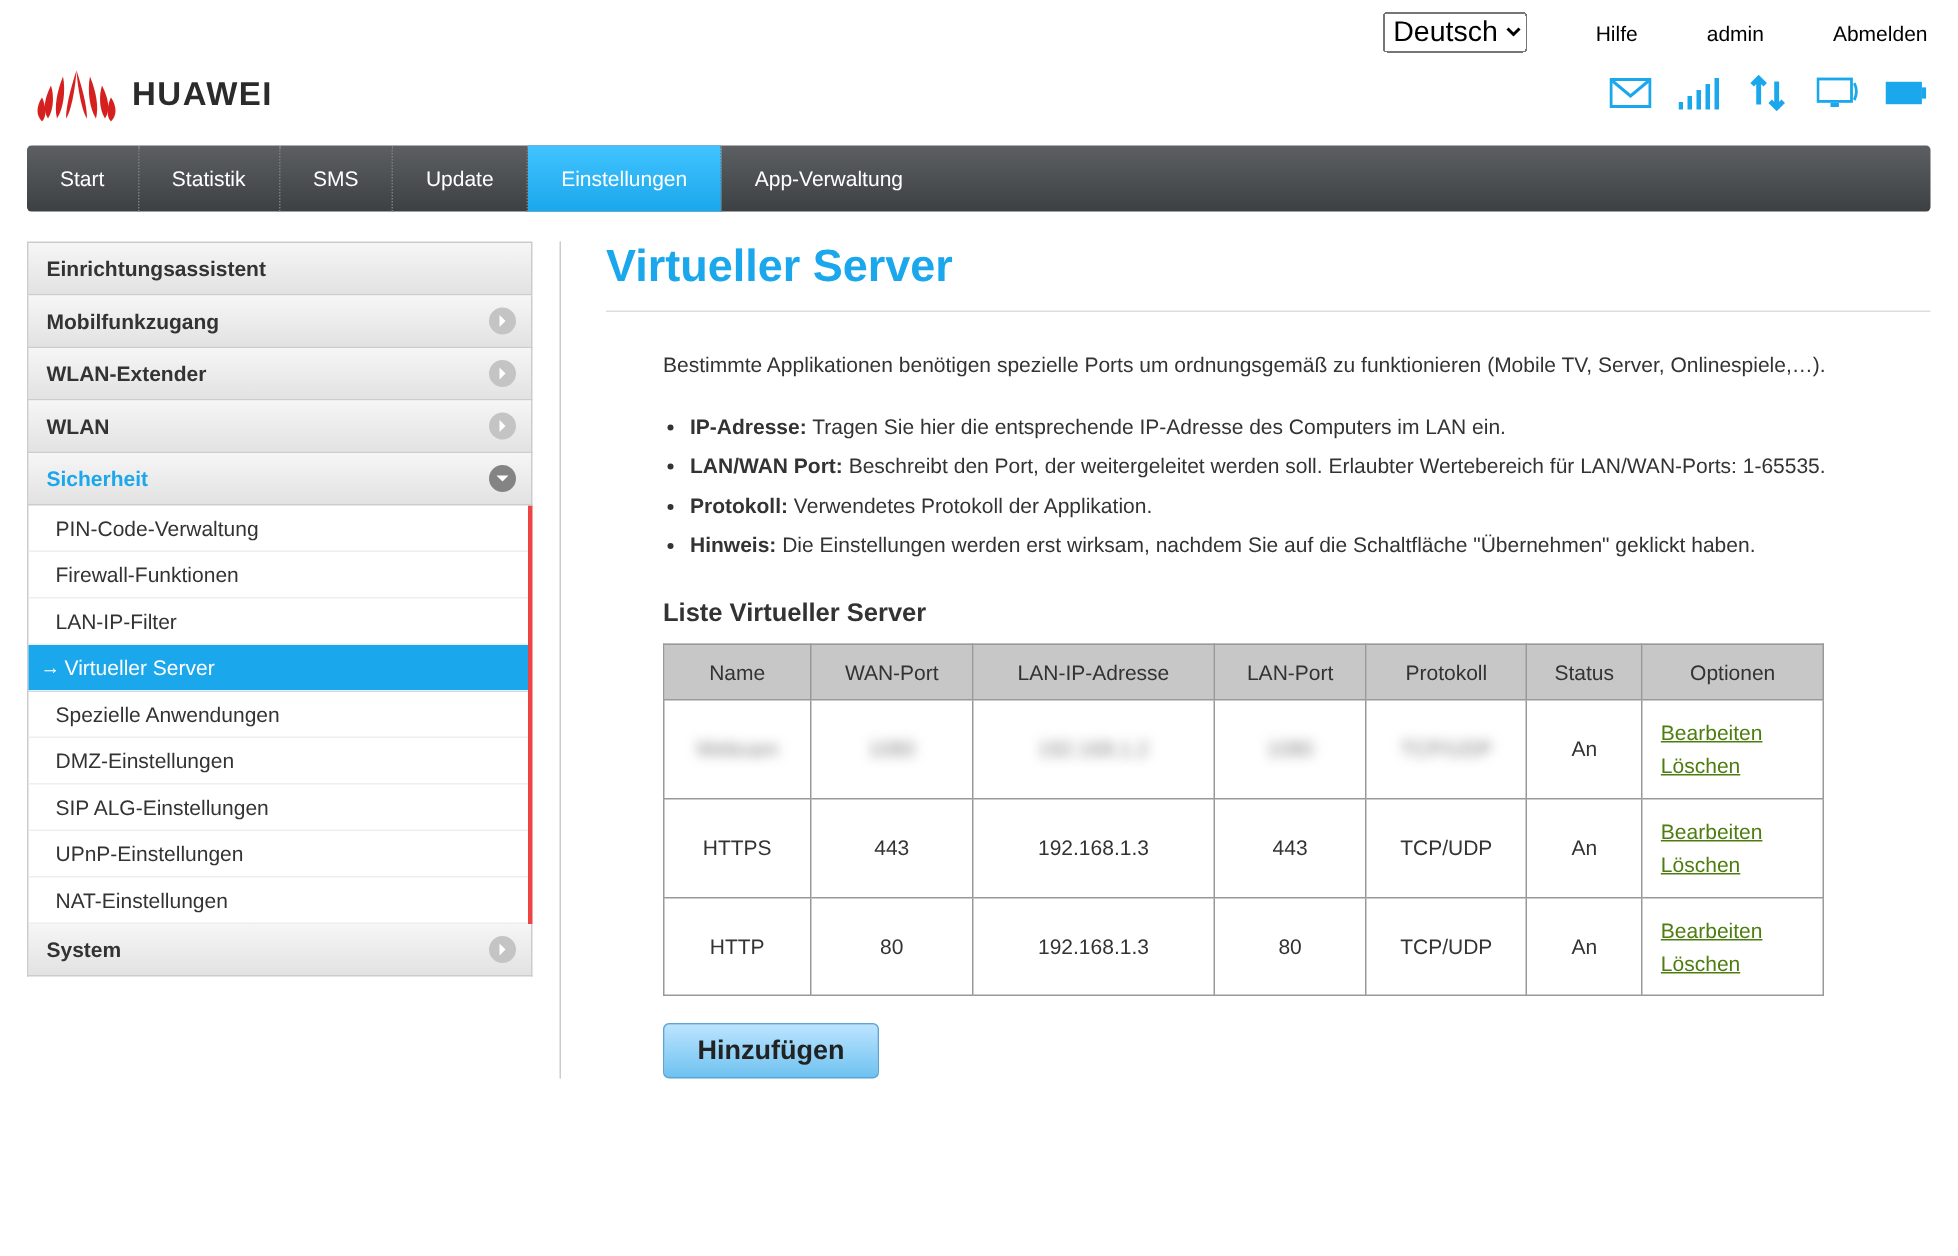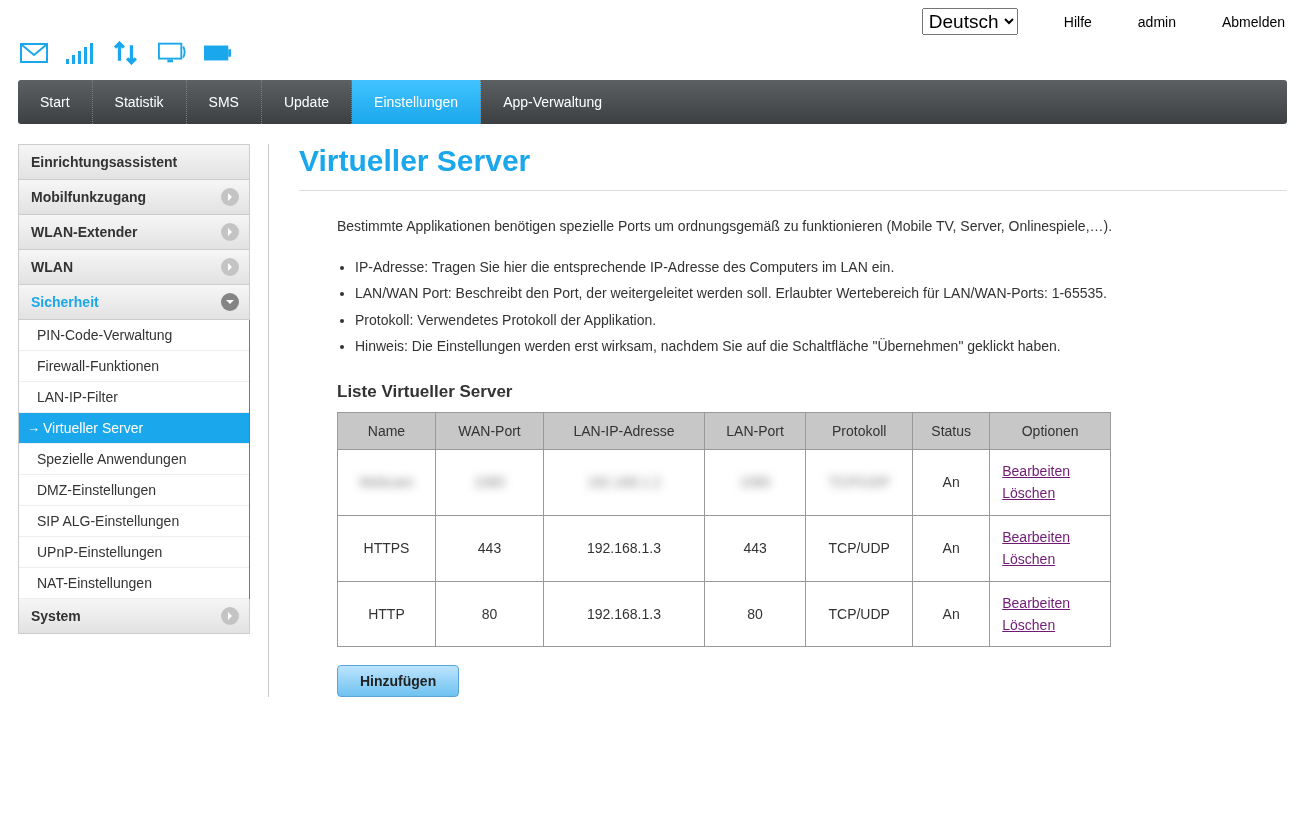--- a/index.html
+++ b/index.html
@@ -19,66 +19,83 @@
 .status-icons svg { width: 28px; height: 24px; }
 
 
 .nav { display: flex; background: linear-gradient(#5c6063,#3d4042); height: 44px; margin: 0 18px; border-radius: 3px; }
 .nav-item { color: #fff; font-weight: 400; font-size: 14px; padding: 0 22px; display: flex; align-items: center; cursor: pointer; border-right: 1px dotted #7a7d80; }
 .nav-item.active { background: linear-gradient(#42c3ff,#1aa7ec); }
 .nav-item:last-child { border-right: none; }
 
 
 .main { display: flex; padding: 20px 18px; }
-.side { width: 251px; flex-shrink: 0; border-right: 1px solid #ccc; padding-right: 18px; margin-right: 30px; }
+.side { width: 356px; flex-shrink: 0; border-right: 1px solid #ccc; padding-right: 18px; margin-right: 30px; }
 .content { flex: 1; }
 
 
 .acc-item { background: linear-gradient(#f6f6f6,#e2e2e2); border: 1px solid #ccc; border-top: none; padding: 9px 12px; font-weight: 700; position: relative; cursor: pointer; }
 .acc-item:first-child { border-top: 1px solid #ccc; }
 .chev { position: absolute; right: 10px; top: 50%; transform: translateY(-50%); width: 18px; height: 18px; border-radius: 50%; background: #c4c4c4; display: flex; align-items: center; justify-content: center; }
 .chev svg { width: 10px; height: 10px; fill: #fff; }
 .acc-item.open { color: #1aa7ec; }
 .acc-item.open .chev { background: #848484; }
 .acc-item.open .chev svg { transform: rotate(90deg); }
-.sub-list { border-left: 1px solid #ccc; border-right: 1px solid #ef4444; }
+.sub-list { border-left: 1px solid #ccc; border-right: 3px solid #ef4444; }
 .sub-item { padding: 7px 12px 7px 18px; border-bottom: 1px solid #eee; font-size: 14px; color: #333; cursor: pointer; }
 .sub-item.active { background: #1aa7ec; color: #fff; position: relative; padding-left: 24px; }
 .sub-item.active::before { content: "→"; position: absolute; left: 8px; color: #fff; font-size: 13px; }
 
 
 .page-title { color: #1aa7ec; font-size: 30px; font-weight: 700; padding-bottom: 12px; border-bottom: 1px solid #ddd; margin-bottom: 22px; }
 .intro { line-height: 1.9; margin-bottom: 14px; padding-left: 38px; }
 .bullets { padding-left: 38px; line-height: 1.9; margin-bottom: 22px; }
 .bullets li { list-style: disc; margin-left: 18px; }
-.bullets li b { font-weight: 400; }
+.bullets li b { font-weight: 700; }
 
 .table-title { padding-left: 38px; font-weight: 700; font-size: 17px; margin-bottom: 10px; }
 .vs-table { margin-left: 38px; border-collapse: collapse; width: 774px; }
 .vs-table th, .vs-table td { border: 1px solid #999; padding: 10px 8px; text-align: center; font-size: 14px; }
 .vs-table th { background: #c7c7c7; font-weight: 400; }
 .vs-table td.blurred { color: transparent; text-shadow: 0 0 8px rgba(0,0,0,0.5); user-select: none; }
 .opt-cell { text-align: left !important; padding-left: 12px !important; }
-.opt-cell a { color: #701a75; text-decoration: underline; display: block; line-height: 1.6; }
-
-.add-btn { margin: 18px 0 0 38px; display: inline-block; background: linear-gradient(#bce4ff,#6fc2f0); border: 1px solid #5aa5d6; border-radius: 4px; padding: 7px 22px; font-weight: 700; font-size: 14px; color: #222; cursor: pointer; }
+.opt-cell a { color: #4d7c0f; text-decoration: underline; display: block; line-height: 1.6; }
+
+.add-btn { margin: 18px 0 0 38px; display: inline-block; background: linear-gradient(#bce4ff,#6fc2f0); border: 1px solid #5aa5d6; border-radius: 4px; padding: 7px 22px; font-weight: 700; font-size: 18px; color: #222; cursor: pointer; }
 </style>
 </head>
 <body>
 
 <div class="top-bar">
   <select>
     <option>Deutsch</option>
   </select>
   <a href="#">Hilfe</a>
   <a href="#">admin</a>
   <a href="#">Abmelden</a>
 </div>
 
 <div class="logo-row">
+  <div class="logo">
+    <div class="logo-mark">
+      <svg viewBox="0 0 62 44">
+        <g fill="#d61f1f">
+          <path d="M31 6 C27 18 24 30 24 38 C27 34 30 20 31 6Z"></path>
+          <path d="M31 6 C35 18 38 30 38 38 C35 34 32 20 31 6Z"></path>
+          <path d="M22 10 C18 20 16 30 18 38 C22 32 24 20 22 10Z"></path>
+          <path d="M40 10 C44 20 46 30 44 38 C40 32 38 20 40 10Z"></path>
+          <path d="M14 16 C10 24 8 32 12 38 C16 32 16 22 14 16Z"></path>
+          <path d="M48 16 C52 24 54 32 50 38 C46 32 46 22 48 16Z"></path>
+          <path d="M8 24 C4 30 4 36 8 40 C12 36 10 28 8 24Z"></path>
+          <path d="M54 24 C58 30 58 36 54 40 C50 36 52 28 54 24Z"></path>
+        </g>
+      </svg>
+    </div>
+    <span class="logo-text">HUAWEI</span>
+  </div>
   <div class="status-icons">
     <span><svg viewBox="0 0 28 20">
           <rect x="1" y="1" width="26" height="18" fill="none" stroke="#1aa7ec" stroke-width="2"></rect>
           <path d="M2 2 L14 12 L26 2" fill="none" stroke="#1aa7ec" stroke-width="2"></path>
         </svg></span>
     <span><svg viewBox="0 0 28 22">
           <rect x="0" y="17" width="3" height="5" fill="#1aa7ec"></rect>
           <rect x="6" y="13" width="3" height="9" fill="#1aa7ec"></rect>
           <rect x="12" y="9" width="3" height="13" fill="#1aa7ec"></rect>
           <rect x="18" y="5" width="3" height="17" fill="#1aa7ec"></rect>

